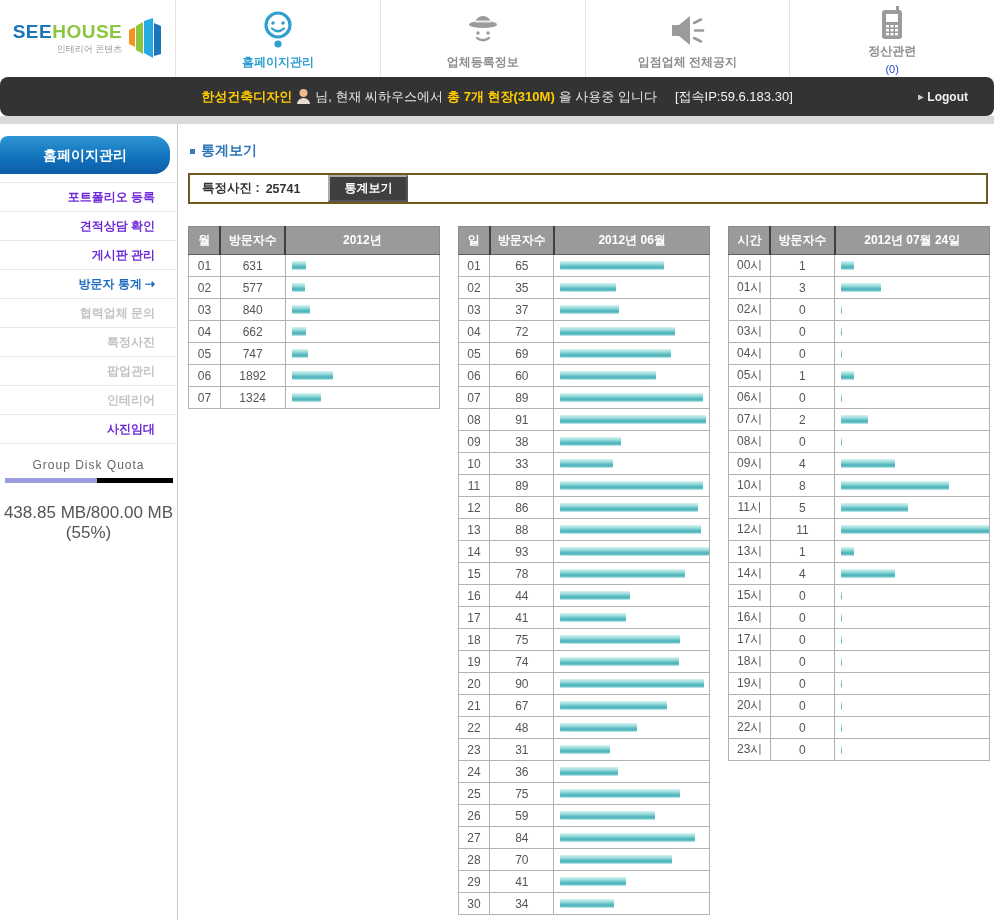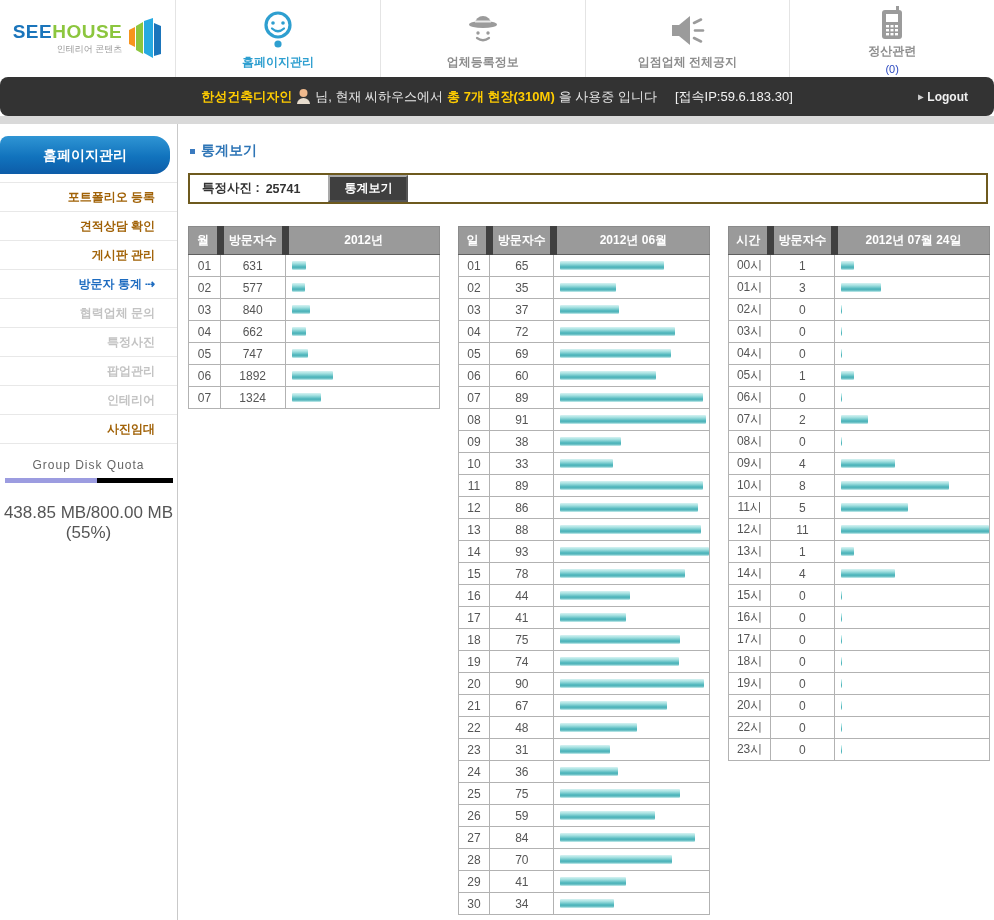--- a/index.html
+++ b/index.html
@@ -54,21 +54,21 @@
   .sidebar { width: 178px; border-right: 1px solid #c9c9c9; flex-shrink: 0; }
   .sidebar-title {
     margin-top: 12px; width: 170px; height: 38px; line-height: 38px;
     background: linear-gradient(180deg, #2f95d4 0%, #1173bd 55%, #0d5ca8 100%);
     border-radius: 8px 16px 16px 0;
     color: #fff; font-weight: bold; font-size: 14px; text-align: center;
   }
   .sidebar-menu { list-style: none; margin-top: 8px; border-top: 1px solid #e8e8e8; }
   .sidebar-menu li {
     height: 29px; line-height: 29px; text-align: right; padding-right: 22px;
-    font-size: 12px; font-weight: bold; color: #a16207;
+    font-size: 12px; font-weight: bold; color: #6d28d9;
     border-bottom: 1px solid #e8e8e8; cursor: pointer; white-space: nowrap;
   }
   .sidebar-menu li.muted { color: #c3c3c3; }
   .sidebar-menu li.active { color: #1e6cc0; }
   .sidebar-menu li.active .arrow { color: #1e6cc0; font-size: 12px; margin-left: 3px; }
   .quota-box { margin-top: 14px; text-align: center; }
   .quota-title { font-size: 12px; color: #666; letter-spacing: 1px; }
   .quota-bar { width: 168px; height: 5px; background: #000; margin: 6px auto 5px auto; }
   .quota-fill { height: 5px; background: #9c9ce0; }
   .quota-text { font-size: 17px; color: #555; margin-top: 20px; }
@@ -90,21 +90,21 @@
     padding: 3px 14px; border: 2px outset #a9a9a9; cursor: pointer;
     font-family: "Liberation Sans", sans-serif;
   }
 
   .tables-row { display: flex; gap: 18px; align-items: flex-start; }
   table.stats { border-collapse: collapse; border: 1px solid #5f5f5f; font-size: 12px; color: #555; }
   table.stats th {
     background: #9a9a9a; color: #fff; height: 28px; font-weight: bold;
     border: 1px solid #8b8b8b; border-bottom: 1px solid #5f5f5f;
   }
-  table.stats th + th { border-left: 7px solid #404040; }
+  table.stats th + th { border-left: 2px solid #404040; }
   table.stats td { border: 1px solid #b2b2b2; height: 22px; text-align: center; }
   table.stats td.bar-cell { text-align: left; padding-left: 6px; }
   table.stats .c1 { width: 32px; }
   table.stats .c2 { width: 65px; }
   table.stats .c3 { width: 155px; }
   table.stats.wide-first .c1 { width: 42px; }
   .vbar {
     height: 9px; border-radius: 1px;
     background: linear-gradient(180deg, #d7f3f3 0%, #9edede 30%, #55b9bf 62%, #4fb3b9 78%, #cdefef 100%);
   }

